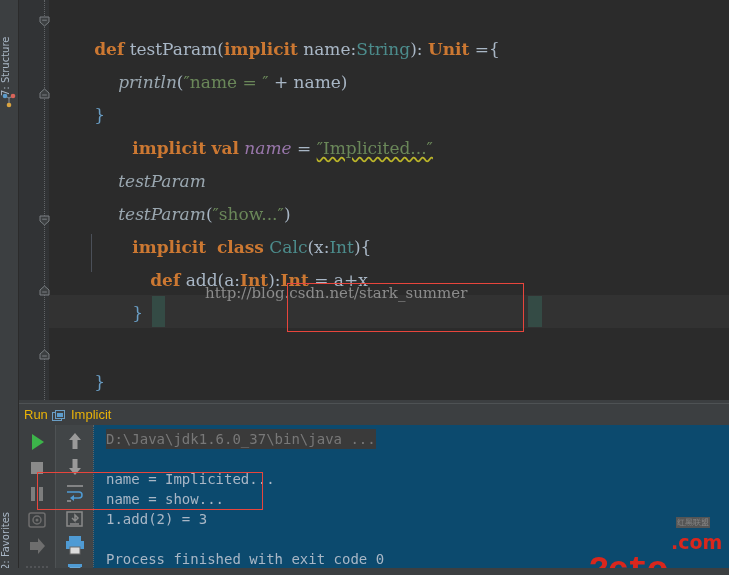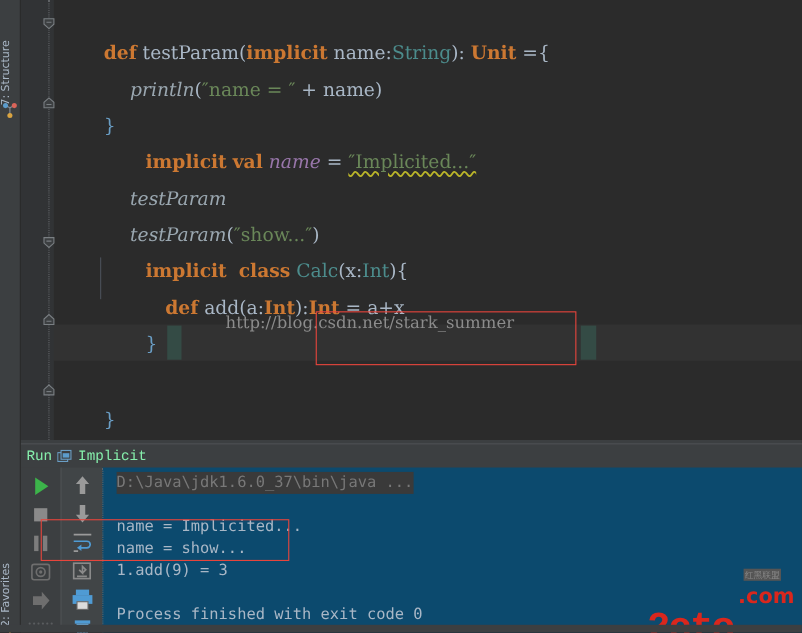--- a/index.html
+++ b/index.html
@@ -150,23 +150,23 @@
     position: absolute;
     left: 19px; top: 400px;
     width: 710px; height: 175px;
     background: #3c3f41;
   }
   .runheader {
     position: absolute;
     left: 0; top: 3px;
     width: 710px; height: 22px;
     background: #3c3f41;
-    color: #86efac;
+    color: #eab308;
     font-size: 13px;
-    font-family: Liberation Mono, monospace;
+    font-family: Liberation Sans, sans-serif;
     line-height: 22px;
     border-top: 1px solid #4e5254;
   }
   .runheader .lbl { position: absolute; left: 5px; top: 0; }
   .runheader .tabicon { position: absolute; left: 33px; top: 4px; width: 14px; height: 14px;}
   .runheader .tabname { position: absolute; left: 52px; top: 0; }
 
   .runtoolbar1 {
     position: absolute;
     left: 0; top: 25px;
@@ -467,21 +467,21 @@
             <line x1="16" y1="11" x2="16" y2="20"></line>
           </g>
         </svg>
       </div>
     </div>
 
     <div class="console">
       <div class="cline cgrey" style="top:4px">D:\Java\jdk1.6.0_37\bin\java ...</div>
       <div class="cline" style="top:64px">name = show...</div>
       <div class="cline" style="top:44px">name = Implicited...</div>
-      <div class="cline" style="top:84px">1.add(9) = 3</div>
+      <div class="cline" style="top:84px">1.add(2) = 3</div>
       <div class="cline" style="top:124px">Process finished with exit code 0</div>
     </div>
 
     <div class="redbox" style="left:18px; top:72px; width:224px; height:36px;"></div>
 
   </div>
 
   <div class="watermark">
     <span class="wm-text">2cto</span>
     <span class="wm-com">.com</span>

